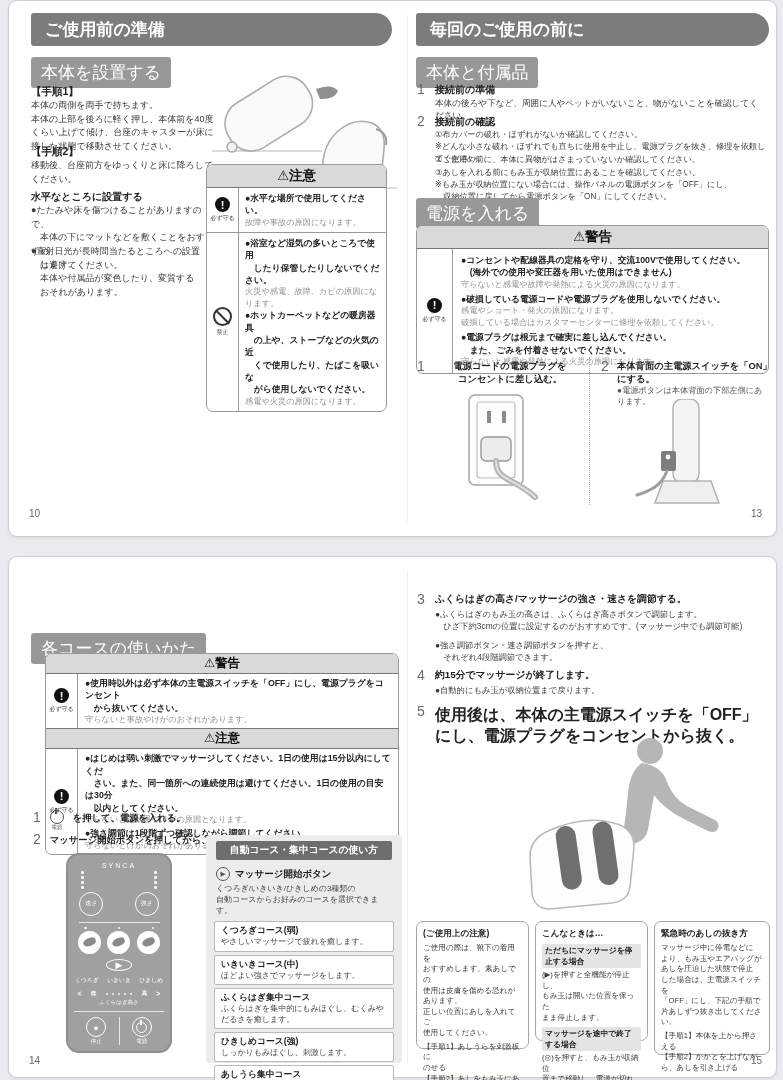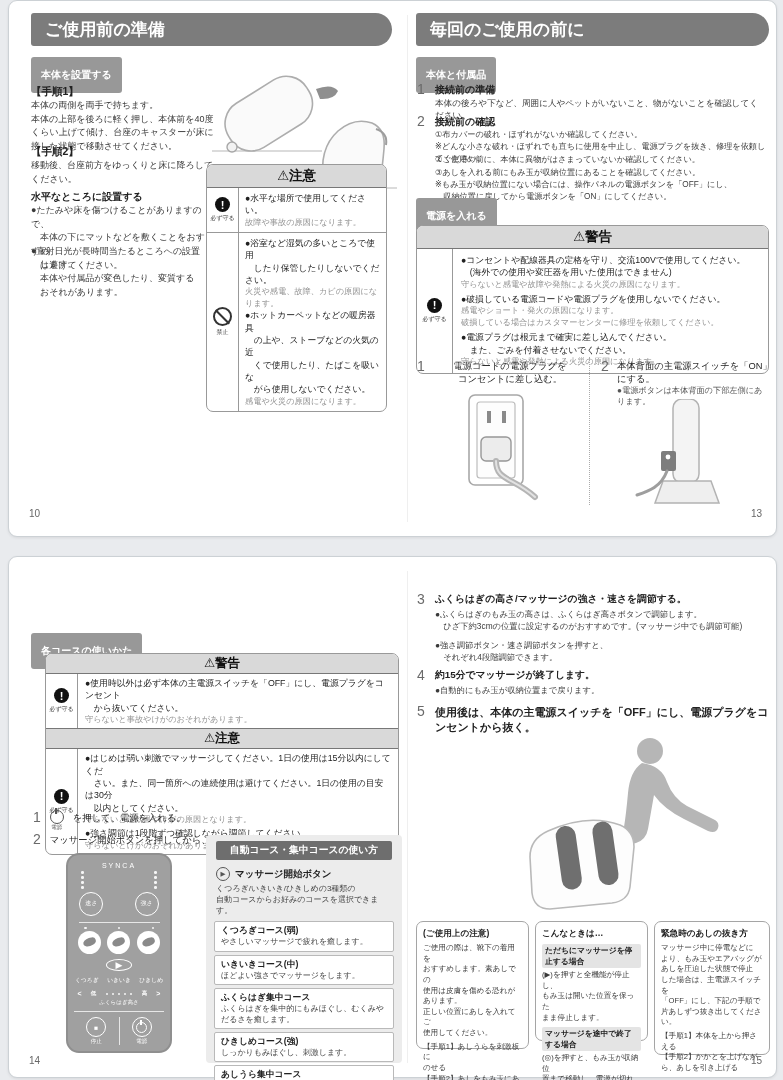--- a/index.html
+++ b/index.html
@@ -9,23 +9,23 @@
     font-family:"Liberation Sans","DejaVu Sans",sans-serif;
     color:#333;
   }
   .abs{position:absolute;}
   .pre{white-space:pre-line;}
   .sheet{position:absolute;left:8px;width:767px;background:#fff;border:1px solid #ccd1d5;border-radius:9px;box-shadow:0 1px 3px rgba(0,0,0,.08);}
   .sheet::after{content:'';position:absolute;left:398px;top:14px;bottom:14px;border-left:1px solid #efefef;}
   .page{position:absolute;top:0;height:100%;}
   .hdr{background:#7c7c7c;color:#fff;font-weight:bold;font-size:17px;border-radius:3px 17px 17px 3px;display:flex;align-items:center;padding-left:14px;box-sizing:border-box;}
   .hdr .note{font-size:10.5px;font-weight:bold;margin-left:12px;}
-  .seclabel{background:#989898;color:#fff;font-size:10px;font-weight:bold;padding:11px 10px;border-radius:3px;display:inline-block;}
+  .seclabel{background:#989898;color:#fff;font-size:17px;font-weight:normal;padding:4px 10px;border-radius:3px;display:inline-block;}
   .bt{font-weight:bold;font-size:10.5px;color:#222;}
-  .bt9{font-weight:normal;font-size:8.8px;color:#222;line-height:1.4;}
+  .bt9{font-weight:bold;font-size:8.8px;color:#222;line-height:1.4;}
   .body9{font-size:9px;line-height:1.5;color:#3a3a3a;}
   .body88{font-size:8.6px;line-height:1.45;color:#3a3a3a;}
   .sub{font-size:8.2px;line-height:1.4;color:#919191;}
   .stepnum{font-size:14px;color:#6a6a6a;}
   .box{border:1px solid #999;border-radius:7px;overflow:hidden;background:#fff;box-sizing:border-box;}
   .boxhdr{background:#d9d9d9;text-align:center;font-weight:bold;font-size:13.5px;color:#111;border-bottom:1px solid #777;padding:2px 0;}
   .boxrow{display:grid;grid-template-columns:32px 1fr;}
   .icol{border-right:1px solid #999;display:flex;flex-direction:column;align-items:center;justify-content:center;padding:4px 1px;}
   .tcol{padding:4px 6px;}
   .must{width:15px;height:15px;border-radius:50%;background:#111;color:#fff;font-weight:bold;font-size:11px;display:flex;align-items:center;justify-content:center;}
@@ -395,21 +395,21 @@
     <div class="body88 pre abs" style="left:26px;top:51px;width:335px;font-size:8.3px;">●ふくらはぎのもみ玉の高さは、ふくらはぎ高さボタンで調節します。
 　ひざ下約3cmの位置に設定するのがおすすめです。(マッサージ中でも調節可能)</div>
     <div class="body88 pre abs" style="left:26px;top:82px;width:335px;font-size:8.3px;">●強さ調節ボタン・速さ調節ボタンを押すと、
 　それぞれ4段階調節できます。</div>
 
     <div class="stepnum abs" style="left:8px;top:110px;">4</div>
     <div class="bt abs" style="left:26px;top:112px;font-size:9.8px;">約15分でマッサージが終了します。</div>
     <div class="body88 abs" style="left:26px;top:127px;width:335px;font-size:8.3px;">●自動的にもみ玉が収納位置まで戻ります。</div>
 
     <div class="stepnum abs" style="left:8px;top:146px;">5</div>
-    <div class="bt abs" style="left:26px;top:148px;font-size:11px;width:338px;">使用後は、本体の主電源スイッチを「OFF」にし、電源プラグをコンセントから抜く。</div>
+    <div class="bt abs" style="left:26px;top:148px;font-size:16px;width:338px;">使用後は、本体の主電源スイッチを「OFF」にし、電源プラグをコンセントから抜く。</div>
 
     <svg class="abs" style="left:95px;top:172px;" width="215" height="188" viewBox="0 0 215 188">
       <circle cx="146" cy="22" r="13" fill="#b6b6b6"></circle>
       <path d="M138,34 q-12,8 -14,30 q-2,22 -4,34 l-46,14 q-8,3 -6,12 l4,18 l10,-2 l-2,-14 l52,-12 q10,-3 12,-14 l6,-34 q10,14 30,24 l24,12 q8,3 10,-3 q2,-6 -5,-9 l-26,-13 q-14,-8 -20,-24 q-5,-16 -25,-19 Z" fill="#b6b6b6"></path>
       <path d="M44,102 q40,-18 72,-6 q14,6 14,22 l-4,40 q-2,14 -18,16 l-62,6 q-16,0 -18,-16 l-2,-36 q0,-18 18,-26 Z" fill="#fdfdfd" stroke="#b9b9b9" stroke-width="1.6"></path>
       <g transform="rotate(-8 70 130)">
         <rect x="55" y="96" width="20" height="64" rx="10" fill="#6f6f6f"></rect>
       </g>
       <g transform="rotate(-8 104 128)">
         <rect x="92" y="92" width="20" height="64" rx="10" fill="#6f6f6f"></rect>

